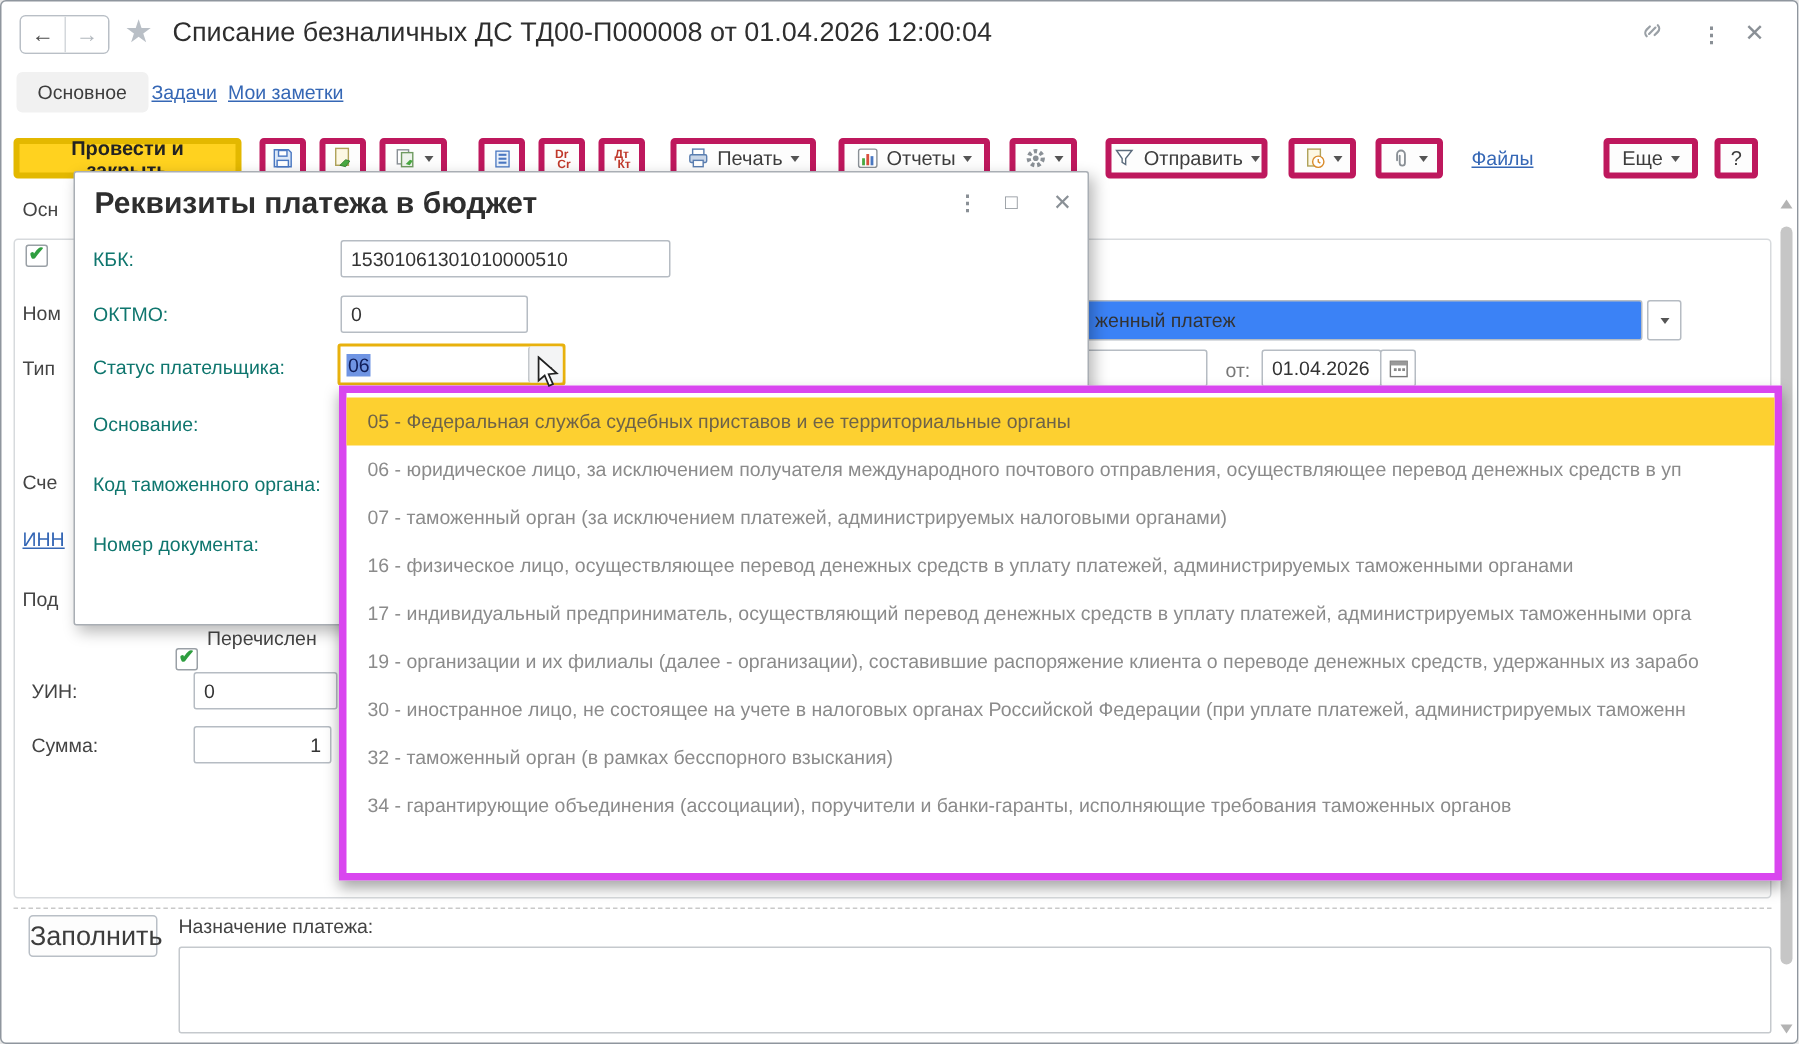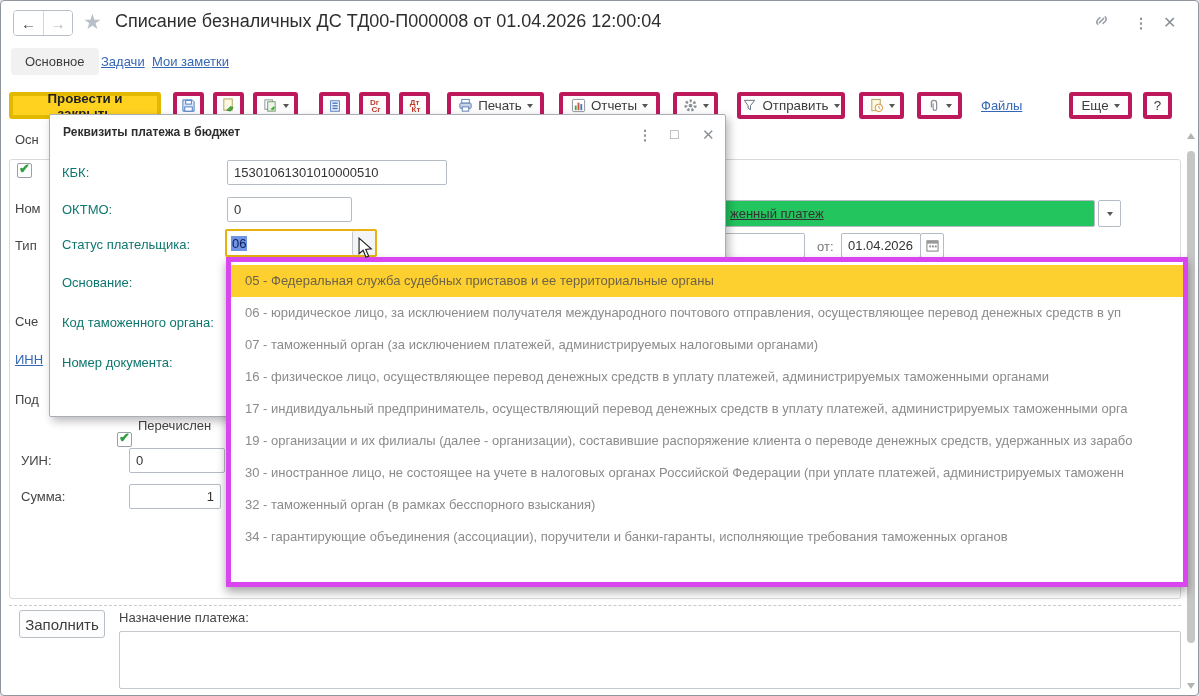--- a/index.html
+++ b/index.html
@@ -35,37 +35,37 @@
   .link{ color:#3567b5; text-decoration:underline; cursor:pointer; }
   .tb-link{ top:97px; }
 
   
   .groupbox{ left:8px; top:158px; width:1172px; height:440px; border:1px solid #d7dadd; border-radius:3px; }
   .flabel{ color:#444; white-space:nowrap; }
   .checkbox{ width:15px; height:15px; background:#fff; border:1px solid #9aa0a6; border-radius:2px; position:relative; cursor:pointer; }
   .checkbox span{ position:absolute; left:1px; top:-3px; color:#2e9e3f; font-size:13px; font-weight:bold; }
   .field{ background:#fff; border:1px solid #b6bcc3; border-radius:2px; padding:0 6px; display:flex; align-items:center;
           color:#333; white-space:nowrap; overflow:hidden; }
-  .field-yellow{ background:#22c55e;text-decoration:underline; }
+  .field-yellow{ background:#3b82f6; }
   .sqbtn{ background:#f3f4f5; border:1px solid #b6bcc3; border-radius:2px; display:flex; align-items:center; justify-content:center; cursor:pointer; color:#666; }
   .dashed{ left:8px; top:604px; width:1172px; border-top:1px dashed #c9c9c9; }
-  .fillbtn{ left:18px; top:609px; width:86px; height:28px; background:#fdfdfd; border:1px solid #b9bfc6; border-radius:3px; color:#3d3d3d; cursor:pointer; font-size:15px; }
+  .fillbtn{ left:18px; top:609px; width:86px; height:28px; background:#fdfdfd; border:1px solid #b9bfc6; border-radius:3px; color:#3d3d3d; cursor:pointer; font-size:18px; }
   .purpose-ta{ left:118px; top:630px; width:1062px; height:58px; border:1px solid #c5c9cd; border-radius:2px; resize:none; font-family:"Liberation Sans",sans-serif; font-size:13px; }
 
   
   .vscroll{ left:1183px; top:126px; width:14px; height:564px; z-index:2; }
   .vthumb{ position:absolute; left:3px; top:24px; width:8px; height:492px; background:#c6c6c6; border-radius:4px; }
   .sarrow{ position:absolute; left:3px; width:0; height:0; border-left:4px solid transparent; border-right:4px solid transparent; }
   .sarrow.up{ top:6px; border-bottom:6px solid #b3b3b3; }
   .sarrow.down{ bottom:2px; border-top:6px solid #b3b3b3; }
 
   
   .dialog{ left:48px; top:113px; width:677px; height:303px; background:#fff; border:1px solid #a9aeb4; border-radius:2px;
            box-shadow:3px 4px 10px rgba(0,0,0,.28); z-index:5; }
-  .dlg-title{ position:absolute; left:13px; top:10px; font-size:12px; font-weight:bold; color:#2e2e2e; }
+  .dlg-title{ position:absolute; left:13px; top:10px; font-size:20px; font-weight:bold; color:#2e2e2e; }
   .dlg-ic{ position:absolute; top:12px; color:#8a9096; font-size:14px; background:none; border:none; cursor:pointer; }
   .dlg-label{ position:absolute; left:12px; color:#0f766e; }
   .focus-ring{ position:absolute; border:2px solid #e8b10d; border-radius:2px; display:flex; background:#fff; }
   .sel-text{ background:#6f94e3; color:#101e5a; padding:0 1px; }
 
   
   .dropdown{ left:225px; top:256px; width:962px; height:330px; background:#fff; border:5px solid #d946ef;
              box-shadow:0 5px 9px rgba(0,0,0,.35); z-index:10; padding-top:3px; }
   .dd-item{ height:32px; line-height:32px; padding-left:14px; color:#8b8b8b; white-space:nowrap; overflow:hidden; cursor:pointer; }
   .dd-item.highlighted{ background:#fdd030; color:#6e6348; }

